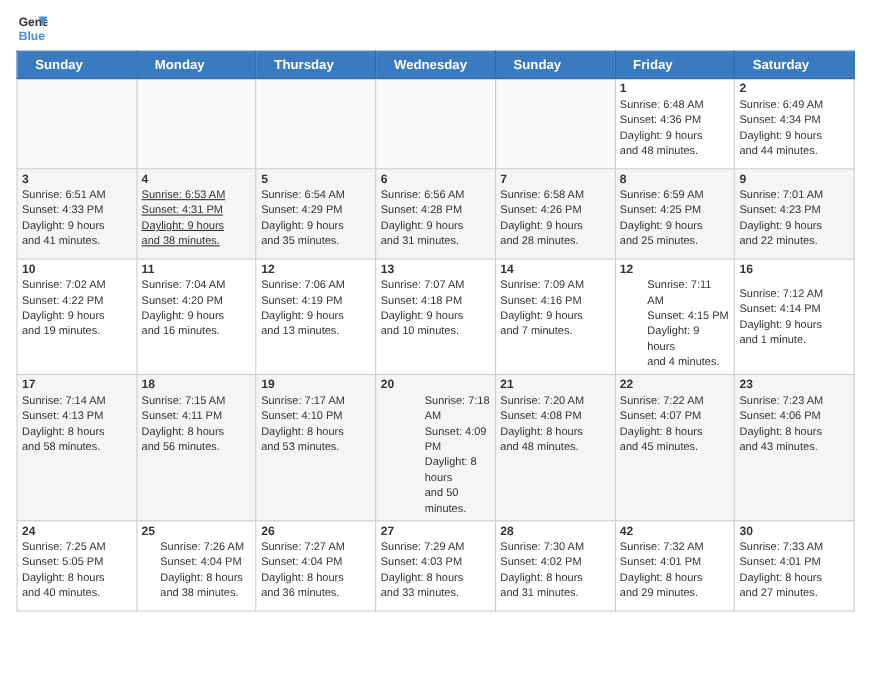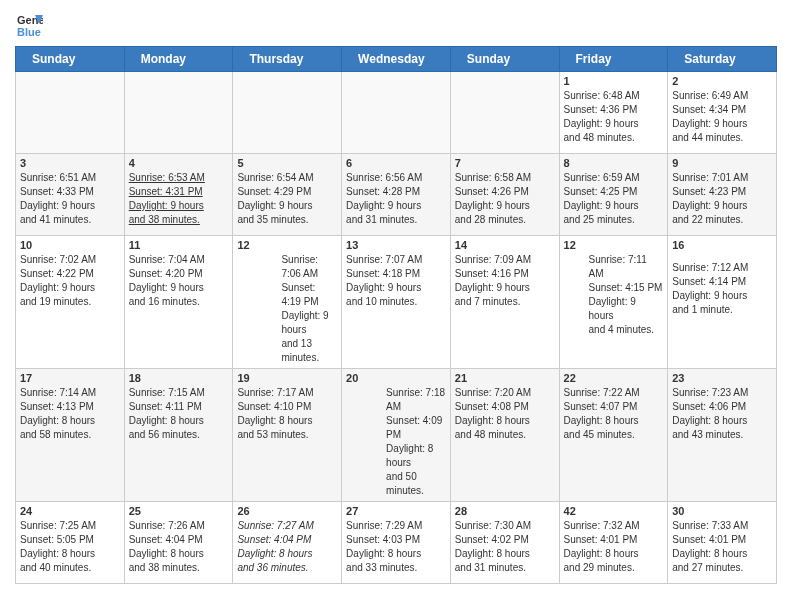--- a/index.html
+++ b/index.html
@@ -203,21 +203,21 @@
           </td>
           <td>
             <span class="day-num">11</span>
             <div class="day-info" style="white-space: pre-line;">Sunrise: 7:04 AM
 Sunset: 4:20 PM
 Daylight: 9 hours
 and 16 minutes.</div>
           </td>
           <td>
             <span class="day-num">12</span>
-            <div class="day-info" style="white-space: pre-line; margin-left: 44px;">Sunrise: 7:06 AM
+            <div class="day-info" style="white-space: pre-line;">Sunrise: 7:06 AM
 Sunset: 4:19 PM
 Daylight: 9 hours
 and 13 minutes.</div>
           </td>
           <td>
             <span class="day-num">13</span>
             <div class="day-info" style="white-space: pre-line;">Sunrise: 7:07 AM
 Sunset: 4:18 PM
 Daylight: 9 hours
 and 10 minutes.</div>
@@ -298,28 +298,28 @@
         <tr>
           <td>
             <span class="day-num">24</span>
             <div class="day-info" style="white-space: pre-line;">Sunrise: 7:25 AM
 Sunset: 5:05 PM
 Daylight: 8 hours
 and 40 minutes.</div>
           </td>
           <td>
             <span class="day-num">25</span>
-            <div class="day-info" style="white-space: pre-line;">Sunrise: 7:26 AM
+            <div class="day-info" style="white-space: pre-line; margin-left: 17px;">Sunrise: 7:26 AM
 Sunset: 4:04 PM
 Daylight: 8 hours
 and 38 minutes.</div>
           </td>
           <td>
             <span class="day-num">26</span>
-            <div class="day-info" style="white-space: pre-line; font-style: italic;">Sunrise: 7:27 AM
+            <div class="day-info" style="white-space: pre-line;">Sunrise: 7:27 AM
 Sunset: 4:04 PM
 Daylight: 8 hours
 and 36 minutes.</div>
           </td>
           <td>
             <span class="day-num">27</span>
             <div class="day-info" style="white-space: pre-line;">Sunrise: 7:29 AM
 Sunset: 4:03 PM
 Daylight: 8 hours
 and 33 minutes.</div>

